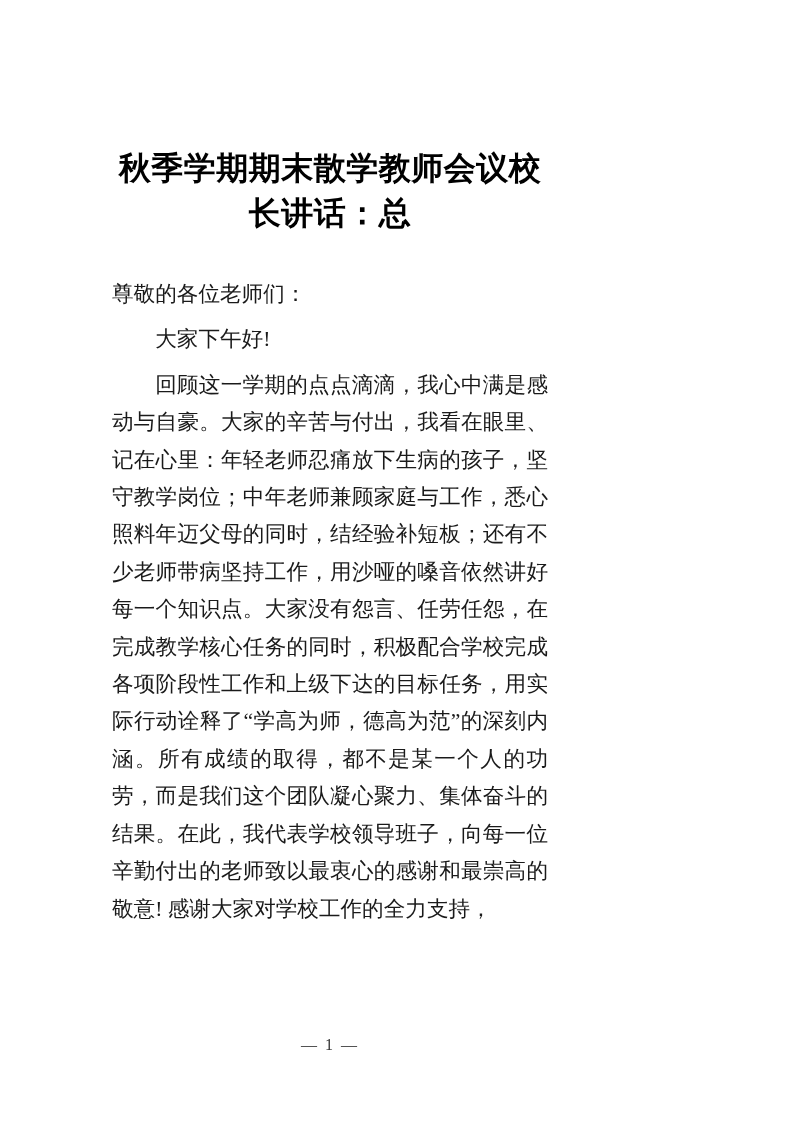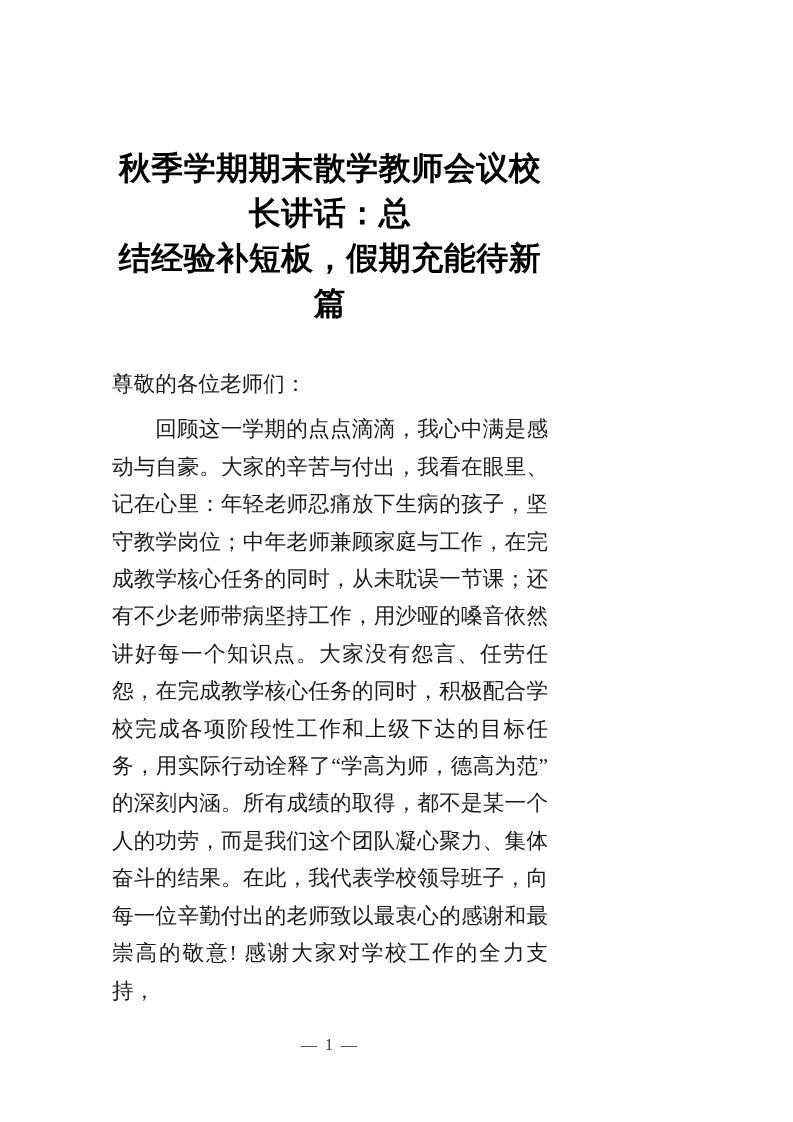--- a/index.html
+++ b/index.html
@@ -56,23 +56,23 @@
     letter-spacing: 2px;
   }
 </style>
 </head>
 <body>
 
 <div class="page">
 
   <h1 class="doc-title">
     <span class="t-line">秋季学期期末散学教师会议校长讲话：总</span>
-    <span class="t-line">结经验补短板，假期充能待新篇</span>
   </h1>
 
   <div class="doc-body">
     <p>尊敬的各位老师们：</p>
-    <p class="indent">回顾这一学期的点点滴滴，我心中满是感动与自豪。大家的辛苦与付出，我看在眼里、记在心里：年轻老师忍痛放下生病的孩子，坚守教学岗位；中年老师兼顾家庭与工作，在完成教学核心任务的同时，从未耽误一节课；还有不少老师带病坚持工作，用沙哑的嗓音依然讲好每一个知识点。大家没有怨言、任劳任怨，在完成教学核心任务的同时，积极配合学校完成各项阶段性工作和上级下达的目标任务，用实际行动诠释了“学高为师，德高为范”的深刻内涵。所有成绩的取得，都不是某一个人的功劳，而是我们这个团队凝心聚力、集体奋斗的结果。在此，我代表学校领导班子，向每一位辛勤付出的老师致以最衷心的感谢和最崇高的敬意! 感谢大家对学校工作的全力支持，</p>
+    <p class="indent">大家下午好!</p>
+    <p class="indent">回顾这一学期的点点滴滴，我心中满是感动与自豪。大家的辛苦与付出，我看在眼里、记在心里：年轻老师忍痛放下生病的孩子，坚守教学岗位；中年老师兼顾家庭与工作，悉心照料年迈父母的同时，结经验补短板；还有不少老师带病坚持工作，用沙哑的嗓音依然讲好每一个知识点。大家没有怨言、任劳任怨，在完成教学核心任务的同时，积极配合学校完成各项阶段性工作和上级下达的目标任务，用实际行动诠释了“学高为师，德高为范”的深刻内涵。所有成绩的取得，都不是某一个人的功劳，而是我们这个团队凝心聚力、集体奋斗的结果。在此，我代表学校领导班子，向每一位辛勤付出的老师致以最衷心的感谢和最崇高的敬意! 感谢大家对学校工作的全力支持，</p>
   </div>
 
   <div class="page-footer">— 1 —</div>
 
 </div>
 
 </body></html>

